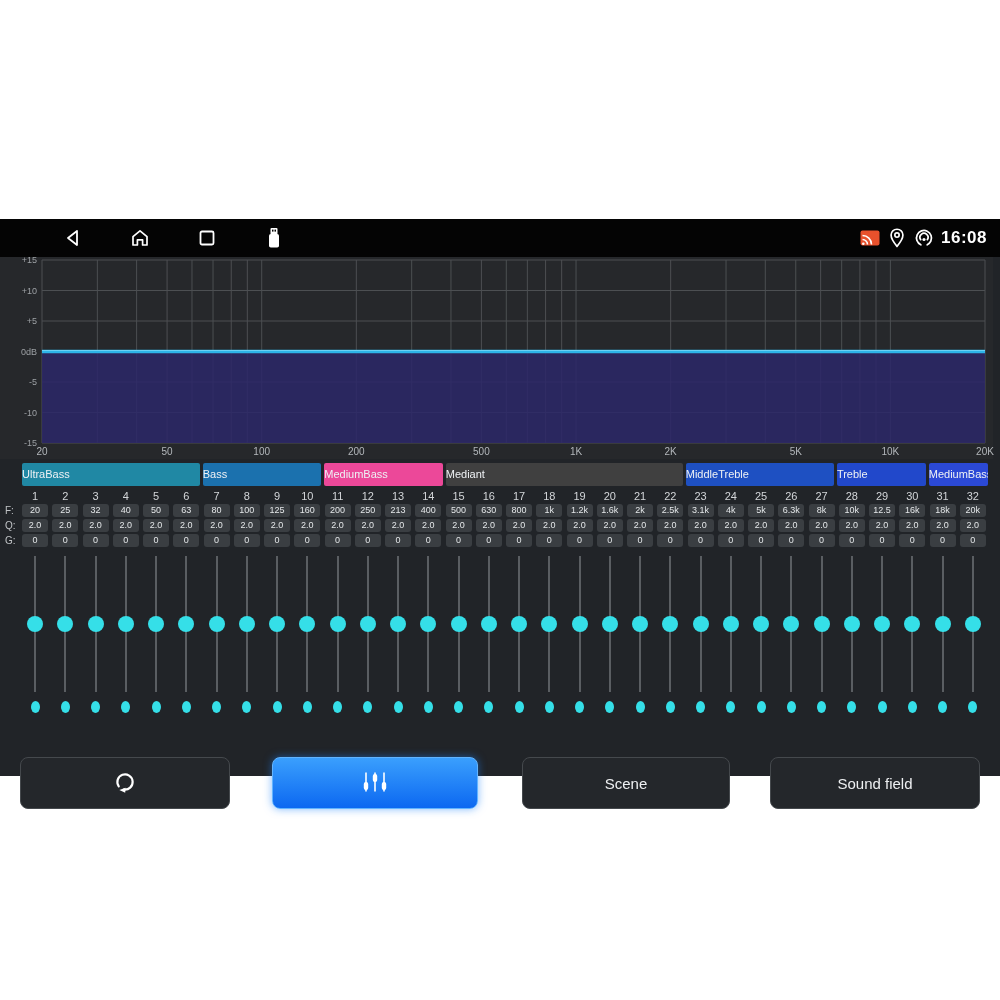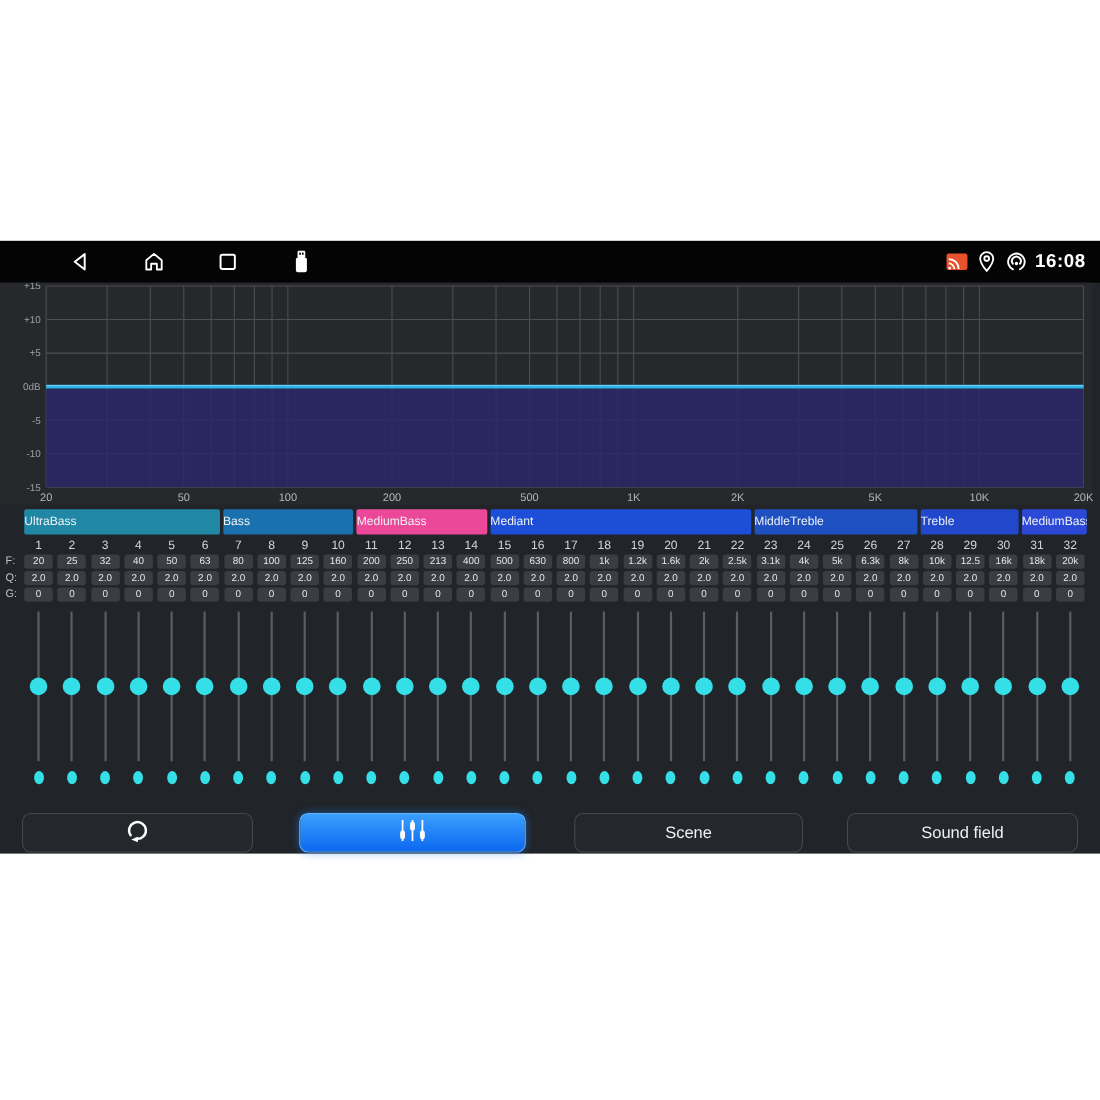--- a/index.html
+++ b/index.html
@@ -36,21 +36,21 @@
   
   .sliders{position:absolute;left:20px;top:337px;width:968px;height:136px;display:flex;}
   .sl-col{flex:1;position:relative;}
   .sl-track{position:absolute;left:50%;top:0;bottom:0;width:2px;margin-left:-1px;background:#5a5e62;}
   .sl-knob{position:absolute;left:50%;top:50%;width:16px;height:16px;margin:-8px 0 0 -8px;border-radius:50%;}
   .dots{position:absolute;left:20px;top:482px;width:968px;height:12px;display:flex;}
   .dot-col{flex:1;display:flex;align-items:center;justify-content:center;}
   .dot{width:9px;height:12px;border-radius:50%;}
 
   
-  .btn{position:absolute;top:520px;height:36px;border-radius:8px;display:flex;align-items:center;justify-content:center;
+  .btn{position:absolute;top:538px;height:52px;border-radius:8px;display:flex;align-items:center;justify-content:center;
        box-sizing:border-box;color:#eef0f2;font-size:15px;cursor:pointer;}
   .btn.dark{background:#24272b;border:1px solid #45494d;}
   .btn.blue{background:linear-gradient(180deg,#3a9ffd 0%,#0c68f1 100%);border:1px solid #62b4ff;
             box-shadow:0 0 8px rgba(30,130,250,.55);}
   .btn-reset{left:20px;width:210px;}
   .btn-eq{left:272px;width:206px;}
   .btn-scene{left:522px;width:208px;}
   .btn-sf{left:770px;width:210px;}
 </style>
 </head>
@@ -170,21 +170,21 @@
           <text x="795.7524760592438" y="198" text-anchor="middle" class="ax axx">5K</text>
           <text x="890.376238029622" y="198" text-anchor="middle" class="ax axx">10K</text>
           <text x="985" y="198" text-anchor="middle" class="ax axx">20K</text>
         </svg>
     </div>
 
     <div class="band-bar">
         <div class="band" style="flex: 6 1 0%; background: rgb(32, 136, 164);">UltraBass</div>
         <div class="band" style="flex: 4 1 0%; background: rgb(27, 113, 174);">Bass</div>
         <div class="band" style="flex: 4 1 0%; background: #ec4899;">MediumBass</div>
-        <div class="band" style="flex: 8 1 0%; background: #1d4ed8;">Mediant</div>
+        <div class="band" style="flex: 8 1 0%; background: #404040;">Mediant</div>
         <div class="band" style="flex: 5 1 0%; background: rgb(30, 80, 194);">MiddleTreble</div>
         <div class="band" style="flex: 3 1 0%; background: rgb(33, 72, 203);">Treble</div>
         <div class="band" style="flex: 2 1 0%; background: rgb(43, 73, 214);">MediumBass</div>
       </div>
 
     <div class="row-labels">
       <div>F:</div>
       <div>Q:</div>
       <div>G:</div>
     </div>

